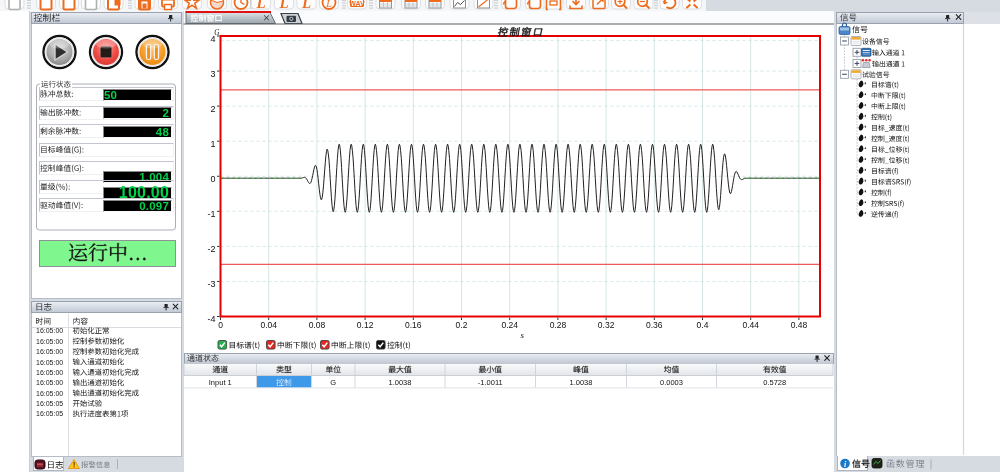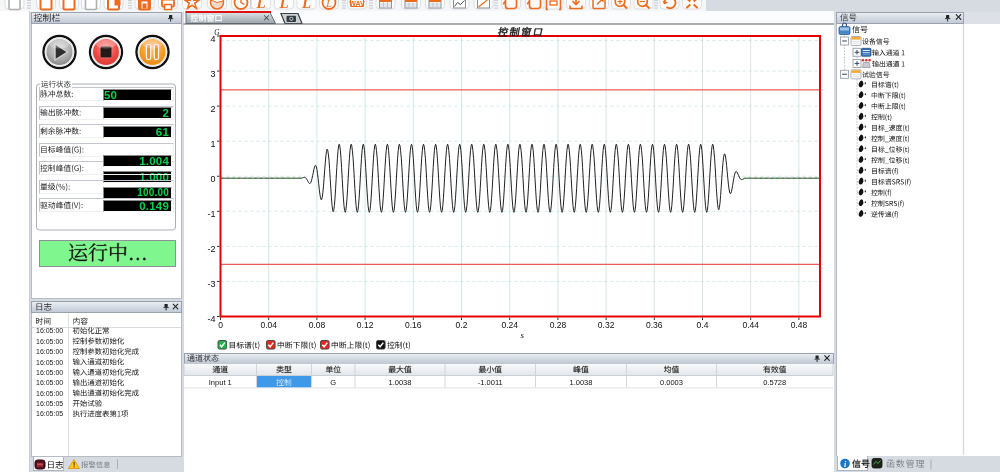--- a/index.html
+++ b/index.html
@@ -25,29 +25,29 @@
 <div class="hdr" style="left:836px;top:12px;width:127.5px;height:11.5px;"></div>
 <div class="abs" style="left:963.5px;top:12px;width:36.5px;height:11.5px;background:#dde0e6;"></div>
 <div class="white" style="left:836px;top:23.5px;width:164px;height:433.5px;border:1px solid #b6bcc6;border-top:none;border-right:none;box-sizing:border-box;"></div>
 <div class="abs" style="left:836px;top:455.5px;width:164px;height:16.5px;background:#d6dae1;"></div>
 <div class="abs" style="left:837px;top:455.5px;width:31px;height:15px;background:#fff;border:1px solid #b0b6c0;border-top:none;box-sizing:border-box;"></div>
 <div class="abs" style="left:38.5px;top:87.0px;width:135px;height:14px;border:1px solid #c2c6ce;border-bottom-color:#eef0f4;border-right-color:#eef0f4;box-sizing:border-box;"></div>
 <div class="abs" style="left:103px;top:88.6px;width:69px;height:12px;background:#000;border:1px solid #888;border-bottom-color:#f8f8f8;border-right-color:#f8f8f8;box-sizing:border-box;color:#00d24b;font-size:11.5px;font-weight:bold;text-align:left;line-height:10.6px;padding-right:2px;font-family:'Liberation Sans';letter-spacing:0.2px;">50</div>
 <div class="abs" style="left:38.5px;top:105.55px;width:135px;height:14px;border:1px solid #c2c6ce;border-bottom-color:#eef0f4;border-right-color:#eef0f4;box-sizing:border-box;"></div>
 <div class="abs" style="left:103px;top:107.14999999999999px;width:69px;height:12px;background:#000;border:1px solid #888;border-bottom-color:#f8f8f8;border-right-color:#f8f8f8;box-sizing:border-box;color:#00d24b;font-size:11.5px;font-weight:bold;text-align:right;line-height:10.6px;padding-right:2px;font-family:'Liberation Sans';letter-spacing:0.2px;">2</div>
 <div class="abs" style="left:38.5px;top:124.1px;width:135px;height:14px;border:1px solid #c2c6ce;border-bottom-color:#eef0f4;border-right-color:#eef0f4;box-sizing:border-box;"></div>
-<div class="abs" style="left:103px;top:125.69999999999999px;width:69px;height:12px;background:#000;border:1px solid #888;border-bottom-color:#f8f8f8;border-right-color:#f8f8f8;box-sizing:border-box;color:#00d24b;font-size:11.5px;font-weight:bold;text-align:right;line-height:10.6px;padding-right:2px;font-family:'Liberation Sans';letter-spacing:0.2px;">61</div>
+<div class="abs" style="left:103px;top:125.69999999999999px;width:69px;height:12px;background:#000;border:1px solid #888;border-bottom-color:#f8f8f8;border-right-color:#f8f8f8;box-sizing:border-box;color:#00d24b;font-size:11.5px;font-weight:bold;text-align:right;line-height:10.6px;padding-right:2px;font-family:'Liberation Sans';letter-spacing:0.2px;">48</div>
 <div class="abs" style="left:38.5px;top:142.65px;width:135px;height:14px;border:1px solid #c2c6ce;border-bottom-color:#eef0f4;border-right-color:#eef0f4;box-sizing:border-box;"></div>
 <div class="abs" style="left:103px;top:144.25px;width:69px;height:12px;background:#000;border:1px solid #888;border-bottom-color:#f8f8f8;border-right-color:#f8f8f8;box-sizing:border-box;color:#00d24b;font-size:11.5px;font-weight:bold;text-align:right;line-height:10.6px;padding-right:2px;font-family:'Liberation Sans';letter-spacing:0.2px;margin-top:27px;">1.000</div>
 <div class="abs" style="left:38.5px;top:161.20000000000002px;width:135px;height:14px;border:1px solid #c2c6ce;border-bottom-color:#eef0f4;border-right-color:#eef0f4;box-sizing:border-box;"></div>
-<div class="abs" style="left:103px;top:155px;width:69px;height:12px;background:#000;border:1px solid #888;border-bottom-color:#f8f8f8;border-right-color:#f8f8f8;box-sizing:border-box;color:#00d24b;font-size:11.5px;font-weight:bold;text-align:right;line-height:10.6px;padding-right:2px;font-family:'Liberation Sans';letter-spacing:0.2px;">1.004</div>
+<div class="abs" style="left:103px;top:171px;width:69px;height:12px;background:#000;border:1px solid #888;border-bottom-color:#f8f8f8;border-right-color:#f8f8f8;box-sizing:border-box;color:#00d24b;font-size:11.5px;font-weight:bold;text-align:right;line-height:10.6px;padding-right:2px;font-family:'Liberation Sans';letter-spacing:0.2px;">1.004</div>
 <div class="abs" style="left:38.5px;top:179.75000000000003px;width:135px;height:14px;border:1px solid #c2c6ce;border-bottom-color:#eef0f4;border-right-color:#eef0f4;box-sizing:border-box;"></div>
-<div class="abs" style="left:103px;top:187px;width:69px;height:12px;background:#000;border:1px solid #888;border-bottom-color:#f8f8f8;border-right-color:#f8f8f8;box-sizing:border-box;color:#00d24b;font-size:10px;font-weight:bold;text-align:right;line-height:10.6px;padding-right:2px;font-family:'Liberation Sans';letter-spacing:0.2px;">100.00</div>
+<div class="abs" style="left:103px;top:187px;width:69px;height:12px;background:#000;border:1px solid #888;border-bottom-color:#f8f8f8;border-right-color:#f8f8f8;box-sizing:border-box;color:#00d24b;font-size:16px;font-weight:bold;text-align:right;line-height:10.6px;padding-right:2px;font-family:'Liberation Sans';letter-spacing:0.2px;">100.00</div>
 <div class="abs" style="left:38.5px;top:198.30000000000004px;width:135px;height:14px;border:1px solid #c2c6ce;border-bottom-color:#eef0f4;border-right-color:#eef0f4;box-sizing:border-box;"></div>
-<div class="abs" style="left:103px;top:199.90000000000003px;width:69px;height:12px;background:#000;border:1px solid #888;border-bottom-color:#f8f8f8;border-right-color:#f8f8f8;box-sizing:border-box;color:#00d24b;font-size:11.5px;font-weight:bold;text-align:right;line-height:10.6px;padding-right:2px;font-family:'Liberation Sans';letter-spacing:0.2px;">0.149</div>
+<div class="abs" style="left:103px;top:199.90000000000003px;width:69px;height:12px;background:#000;border:1px solid #888;border-bottom-color:#f8f8f8;border-right-color:#f8f8f8;box-sizing:border-box;color:#00d24b;font-size:11.5px;font-weight:bold;text-align:right;line-height:10.6px;padding-right:2px;font-family:'Liberation Sans';letter-spacing:0.2px;">0.097</div>
 <div class="abs" style="left:39px;top:239.5px;width:136.5px;height:27.5px;background:#80f68e;border:1px solid #8e9298;box-sizing:border-box;"></div>
 <svg class="abs" style="left:0;top:0;" width="1000" height="472" viewBox="0 0 1000 472">
     <defs>
 <radialGradient id="gplay" cx="0.5" cy="0.35" r="0.75">
  <stop offset="0" stop-color="#d6d6d6"></stop>
         <stop offset="0.6" stop-color="#a9a9a9"></stop>
         <stop offset="1" stop-color="#787878"></stop>
 </radialGradient>
 <radialGradient id="gstop" cx="0.5" cy="0.35" r="0.75">
  <stop offset="0" stop-color="#ff938d"></stop>

